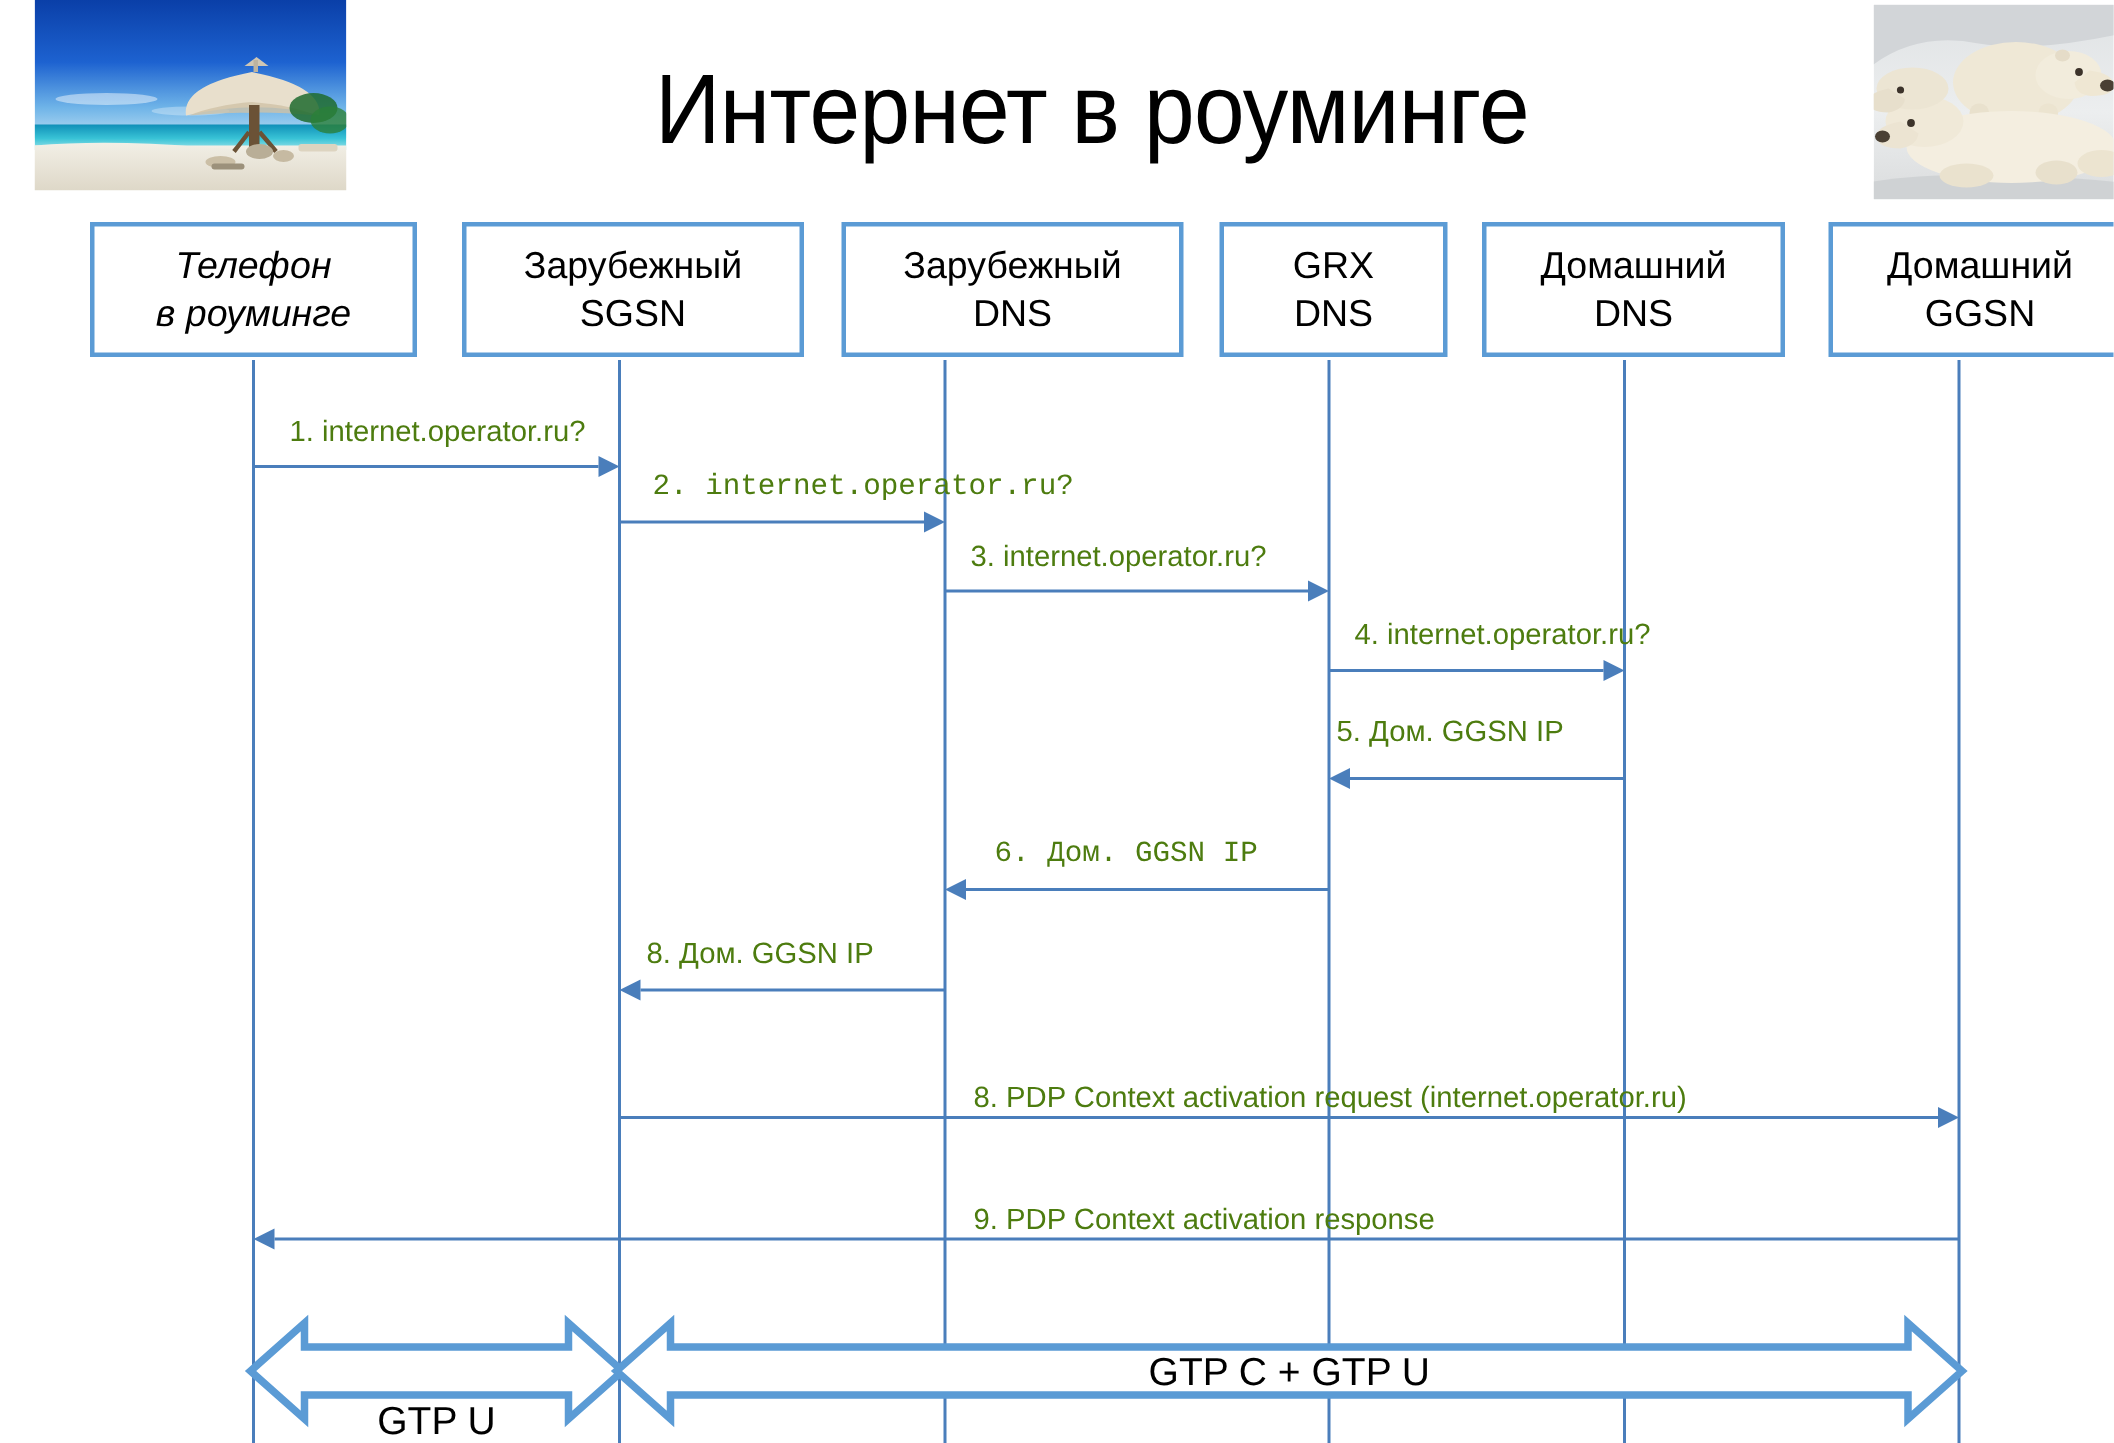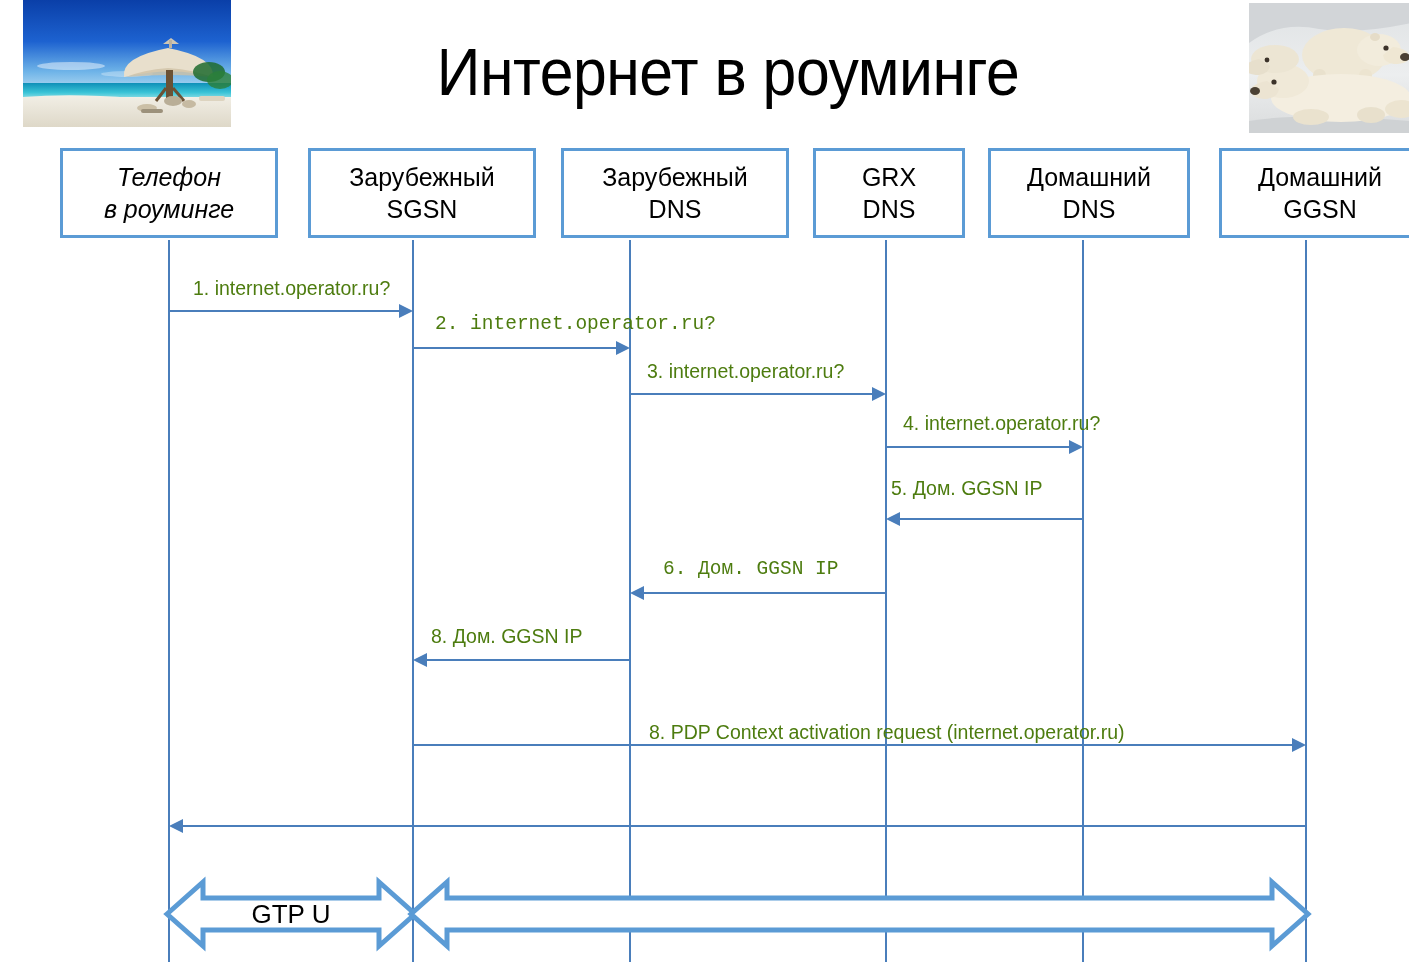--- a/index.html
+++ b/index.html
@@ -190,27 +190,29 @@
   <div class="msg" style="left:404px;top:659px;width:203px;"></div>
   <div class="head l" style="left:390px;top:653px;"></div>
   <div class="msg-label" style="left:408px;top:625px;">8. Дом. GGSN IP</div>
 
   <div class="msg" style="left:390px;top:744px;width:879px;"></div>
   <div class="head r" style="left:1269px;top:738px;"></div>
   <div class="msg-label" style="left:626px;top:721px;">8. PDP Context activation request (internet.operator.ru)</div>
 
   <div class="msg" style="left:160px;top:825px;width:1123px;"></div>
   <div class="head l" style="left:146px;top:819px;"></div>
+  <div class="msg-label" style="left:626px;top:802px;">9. PDP Context activation response</div>
 
   <div class="blockarrow" style="left:140px;top:874px;width:256px;height:80px;">
     <svg width="256" height="80" viewBox="0 0 256 80">
       <polygon points="4,40 40,8 40,24 216,24 216,8 252,40 216,72 216,56 40,56 40,72" fill="#ffffff" stroke="#5B9BD5" stroke-width="5" stroke-linejoin="miter"></polygon>
     </svg>
   </div>
-  <div class="ba-label" style="left:140px;top:899px;width:256px;">GTP U</div>
+  <div class="ba-label" style="left:140px;top:932px;width:256px;">GTP U</div>
 
   <div class="blockarrow" style="left:384px;top:874px;width:905px;height:80px;">
     <svg width="905" height="80" viewBox="0 0 905 80">
       <polygon points="4,40 40,8 40,24 865,24 865,8 901,40 865,72 865,56 40,56 40,72" fill="#ffffff" stroke="#5B9BD5" stroke-width="5" stroke-linejoin="miter"></polygon>
     </svg>
   </div>
+  <div class="ba-label" style="left:384px;top:899px;width:905px;">GTP C + GTP U</div>
 
 </div>
 
 </body></html>

